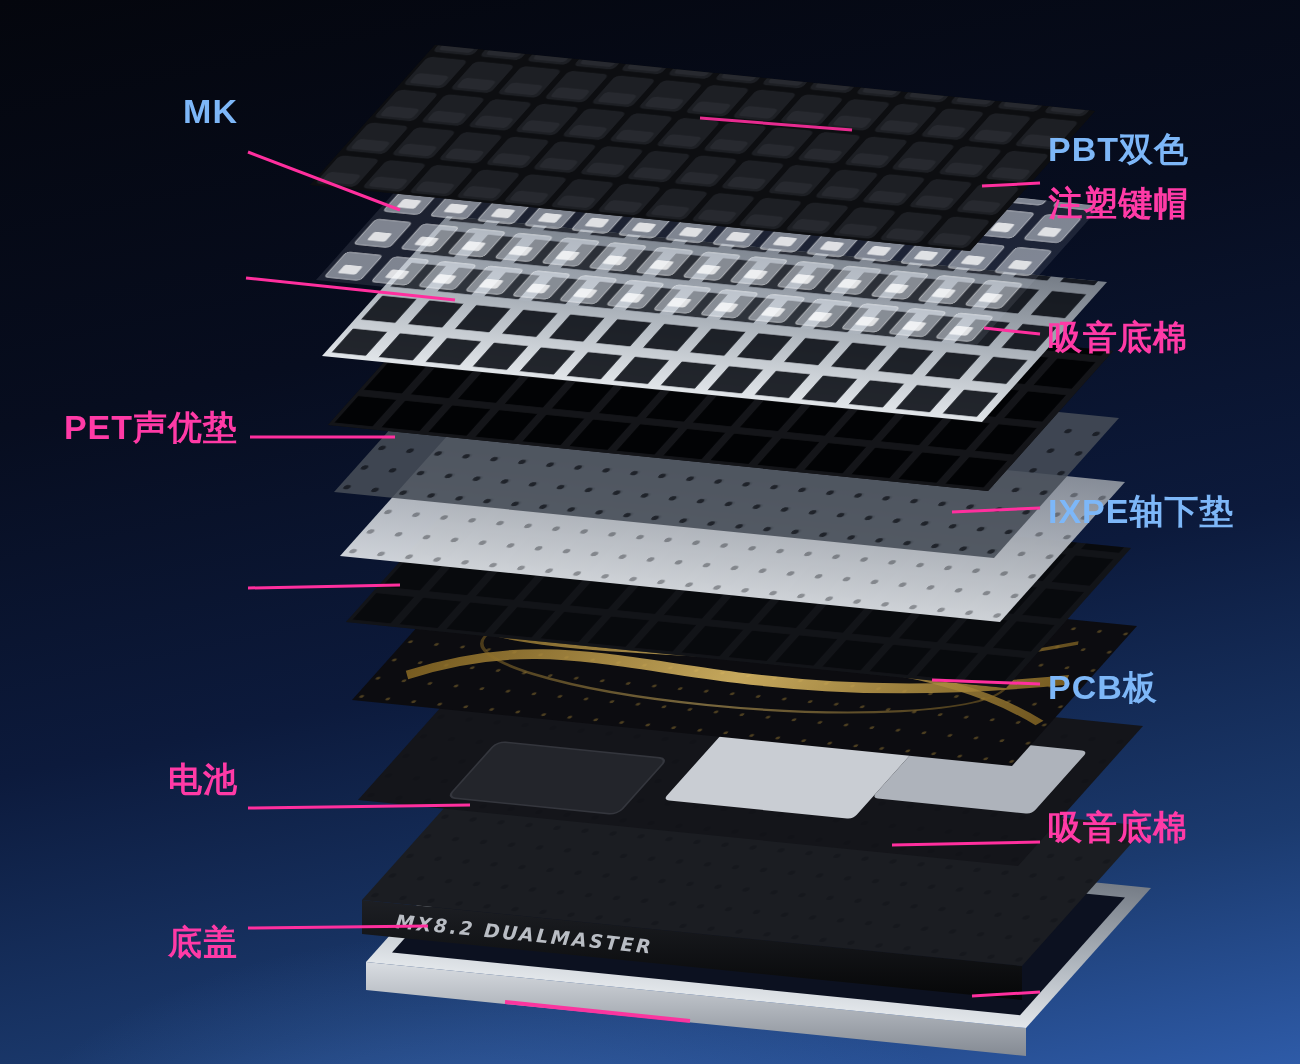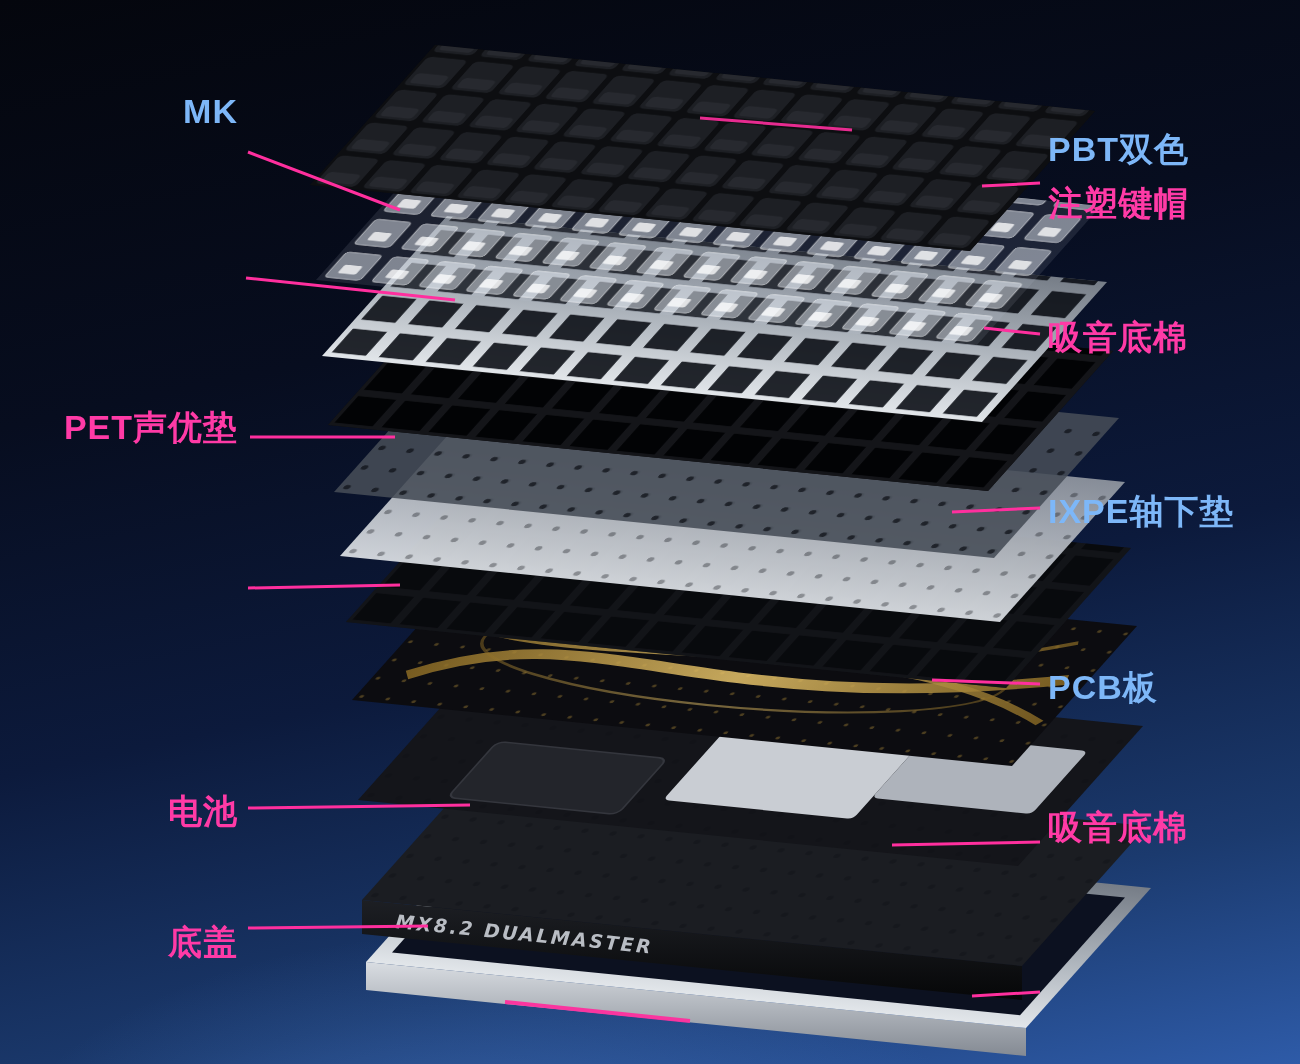--- a/index.html
+++ b/index.html
@@ -159,21 +159,21 @@
       <line x1="1040" y1="992" x2="972" y2="996"></line>
     </g>
   </svg>
 
   <div class="lbl lleft" style="top:84px">
     <span class="line blue">MK</span>
   </div>
   <div class="lbl lleft" style="top:400px">
     <span class="line pink">PET声优垫</span>
   </div>
-  <div class="lbl lleft" style="top:784px">
+  <div class="lbl lleft" style="top:752px">
     <span class="line pink">电池</span>
   </div>
   <div class="lbl lleft" style="top:915px">
     <span class="line pink">底盖</span>
   </div>
 
   <div class="lbl lright" style="top:122px">
     <span class="line blue">PBT双色</span>
     <span class="line pink">注塑键帽</span>
   </div>

